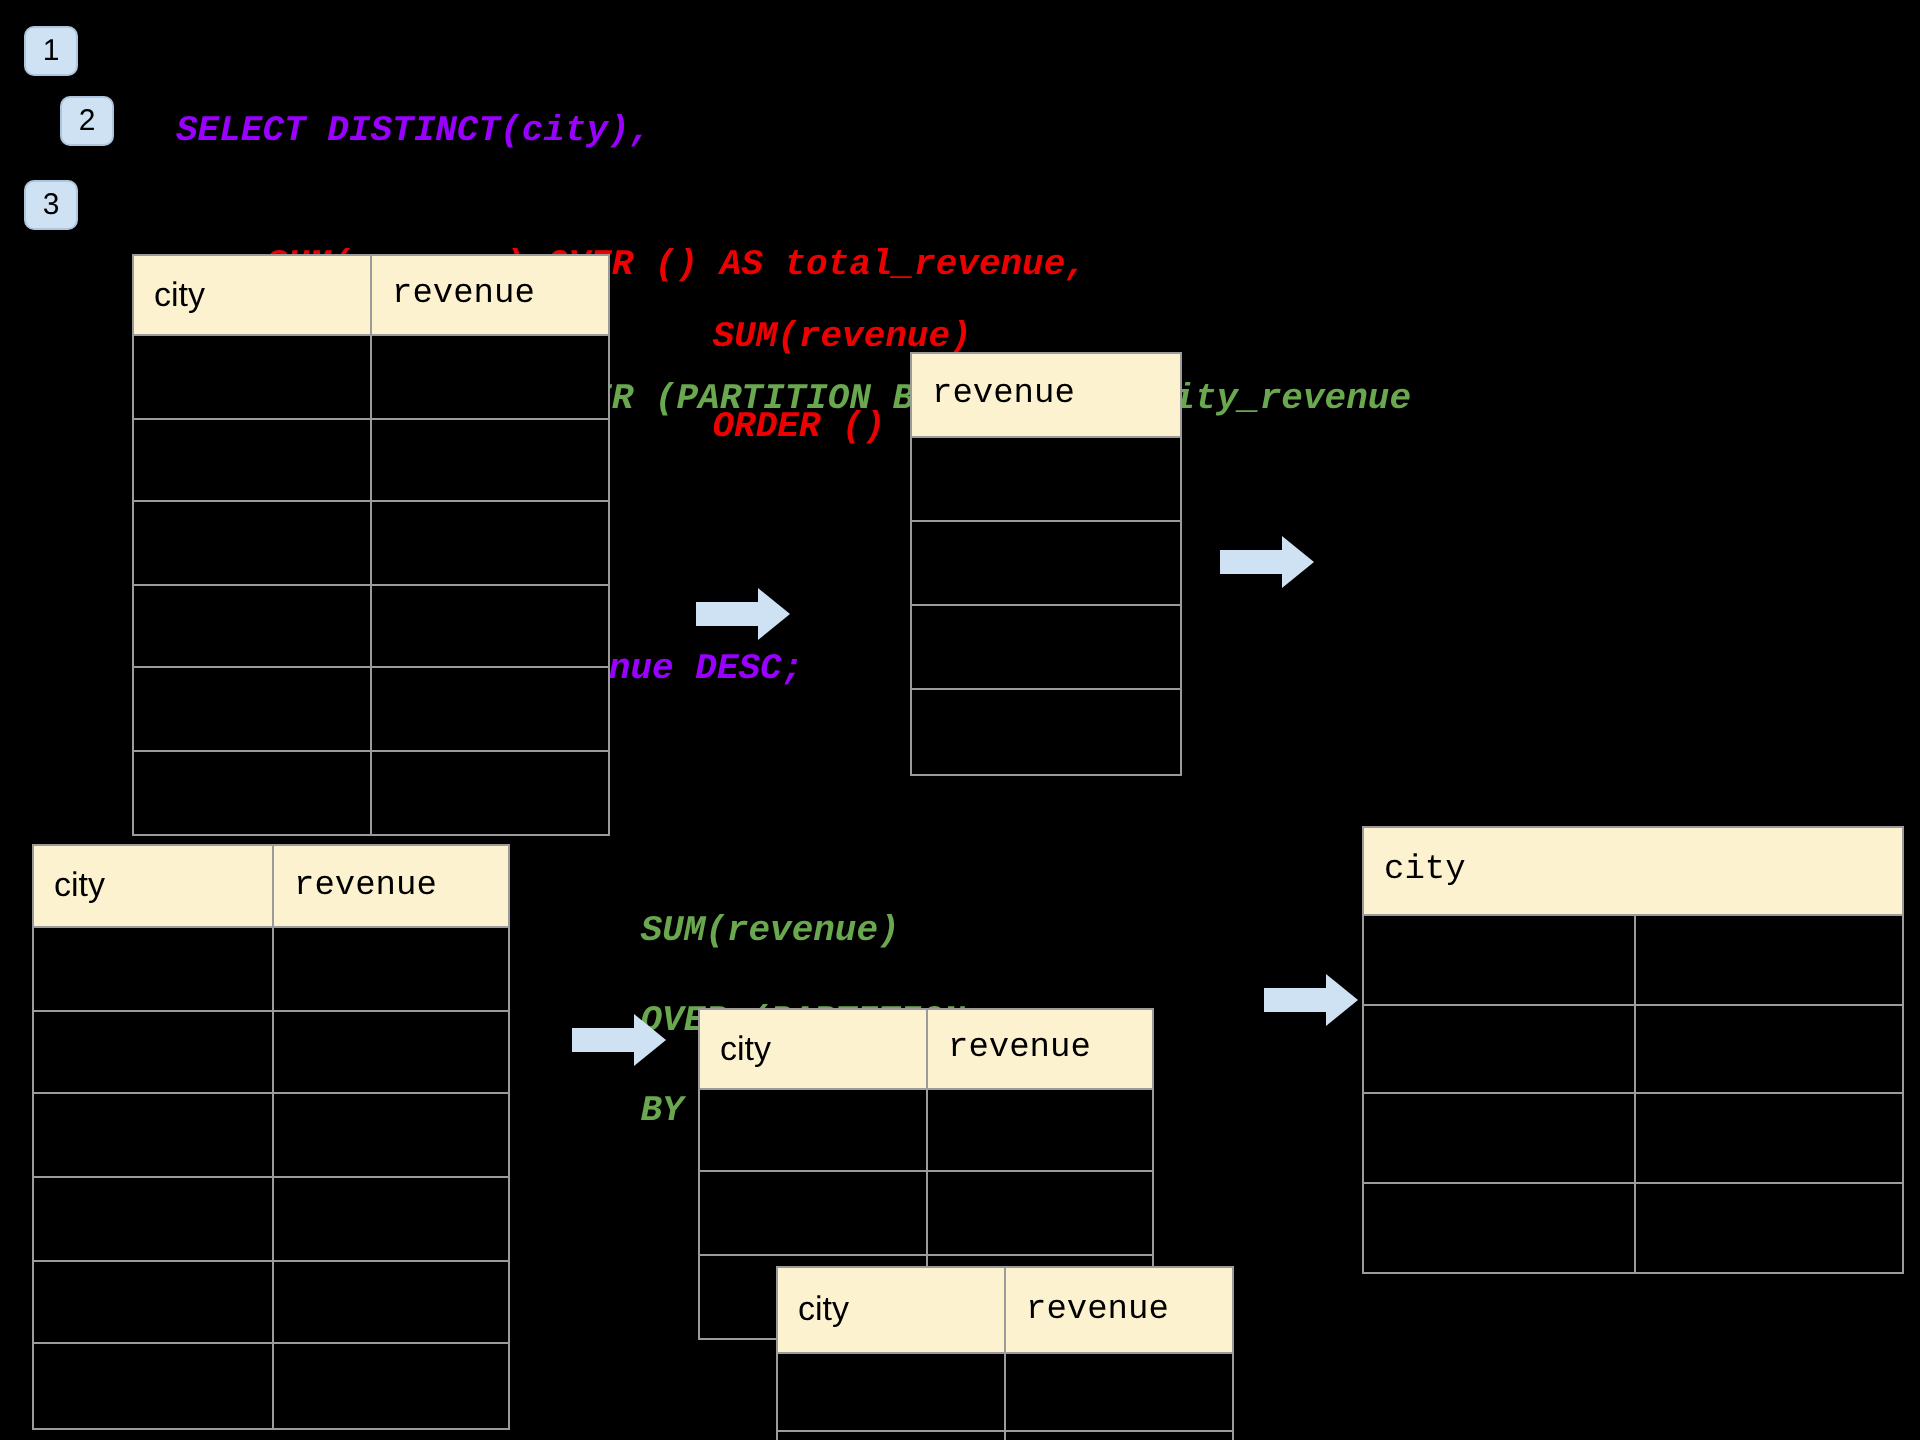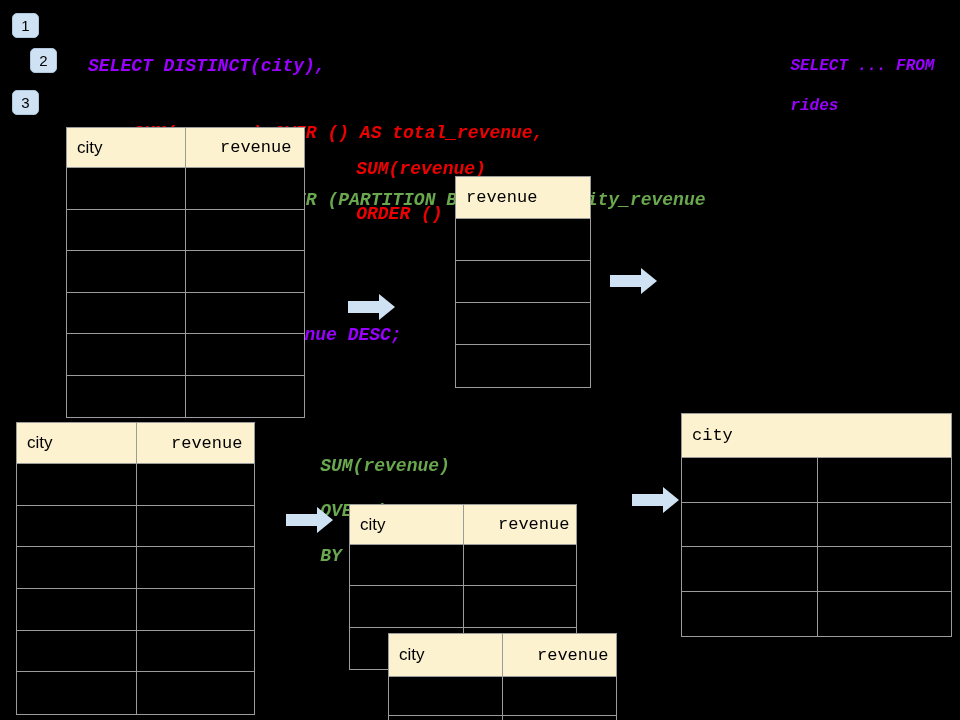--- a/index.html
+++ b/index.html
@@ -33,21 +33,21 @@
   .tbl{
     position:absolute;background:#000;
     border:1px solid var(--border,#9b9b9b);box-sizing:border-box;
   }
   .tr{
     display:grid;grid-template-columns:var(--cols);
     height:var(--rh);box-sizing:border-box;
     border-bottom:1px solid var(--border,#9b9b9b);
   }
   .tr:last-child{border-bottom:none;}
-  .tr.hdr{height:var(--hh);background:var(--hdr-bg,#fdf2cf);gap:24px;}
+  .tr.hdr{height:var(--hh);background:var(--hdr-bg,#fdf2cf);}
   .th,.td{
     box-sizing:border-box;border-right:1px solid var(--border,#9b9b9b);
   }
   .th:last-child,.td:last-child{border-right:none;font-family:Liberation Mono, monospace;}
   .th{
     display:flex;align-items:center;padding-left:10px;
     color:#000;font-size:17px;
   }
   #tbl-source-top   {left:66px; top:127px;width:239px;--cols:119px 1fr;--hh:40px;--rh:41.5px;}
   #tbl-total-result {left:455px;top:176px;width:136px;--cols:1fr;      --hh:42px;--rh:42px;}
@@ -81,24 +81,20 @@
   <div class="badge" id="badge-3">3</div>
 
   <div class="code code-main">
     <span class="ln" style="color: rgb(153, 0, 255);">SELECT DISTINCT(city),</span>
     <span class="ln ind2" style="color: rgb(238, 0, 0);">SUM(revenue) OVER () AS total_revenue,</span>
     <span class="ln ind2" style="color: rgb(106, 168, 79);">SUM(revenue) OVER (PARTITION BY city) as city_revenue</span>
     <span class="ln ind1" style="color: rgb(153, 0, 255);">FROM rides</span>
     <span class="ln ind1" style="color: rgb(153, 0, 255);">ORDER by city_revenue DESC;</span>
   </div>
 
-  <div class="code side-note" style="color: rgb(153, 0, 255);">
-    <span class="ln">SELECT ... FROM</span><br>
-    <span class="ln">rides</span>
-  </div>
 
   <div class="code lbl-total" style="color: rgb(238, 0, 0);">
     <span class="ln">SUM(revenue)</span><br>
     <span class="ln">ORDER ()</span>
   </div>
 
   <div class="code lbl-part" style="color: rgb(106, 168, 79);">
     <span class="ln">SUM(revenue)</span><br>
     <span class="ln">OVER (PARTITION</span><br>
     <span class="ln">BY city)</span>

